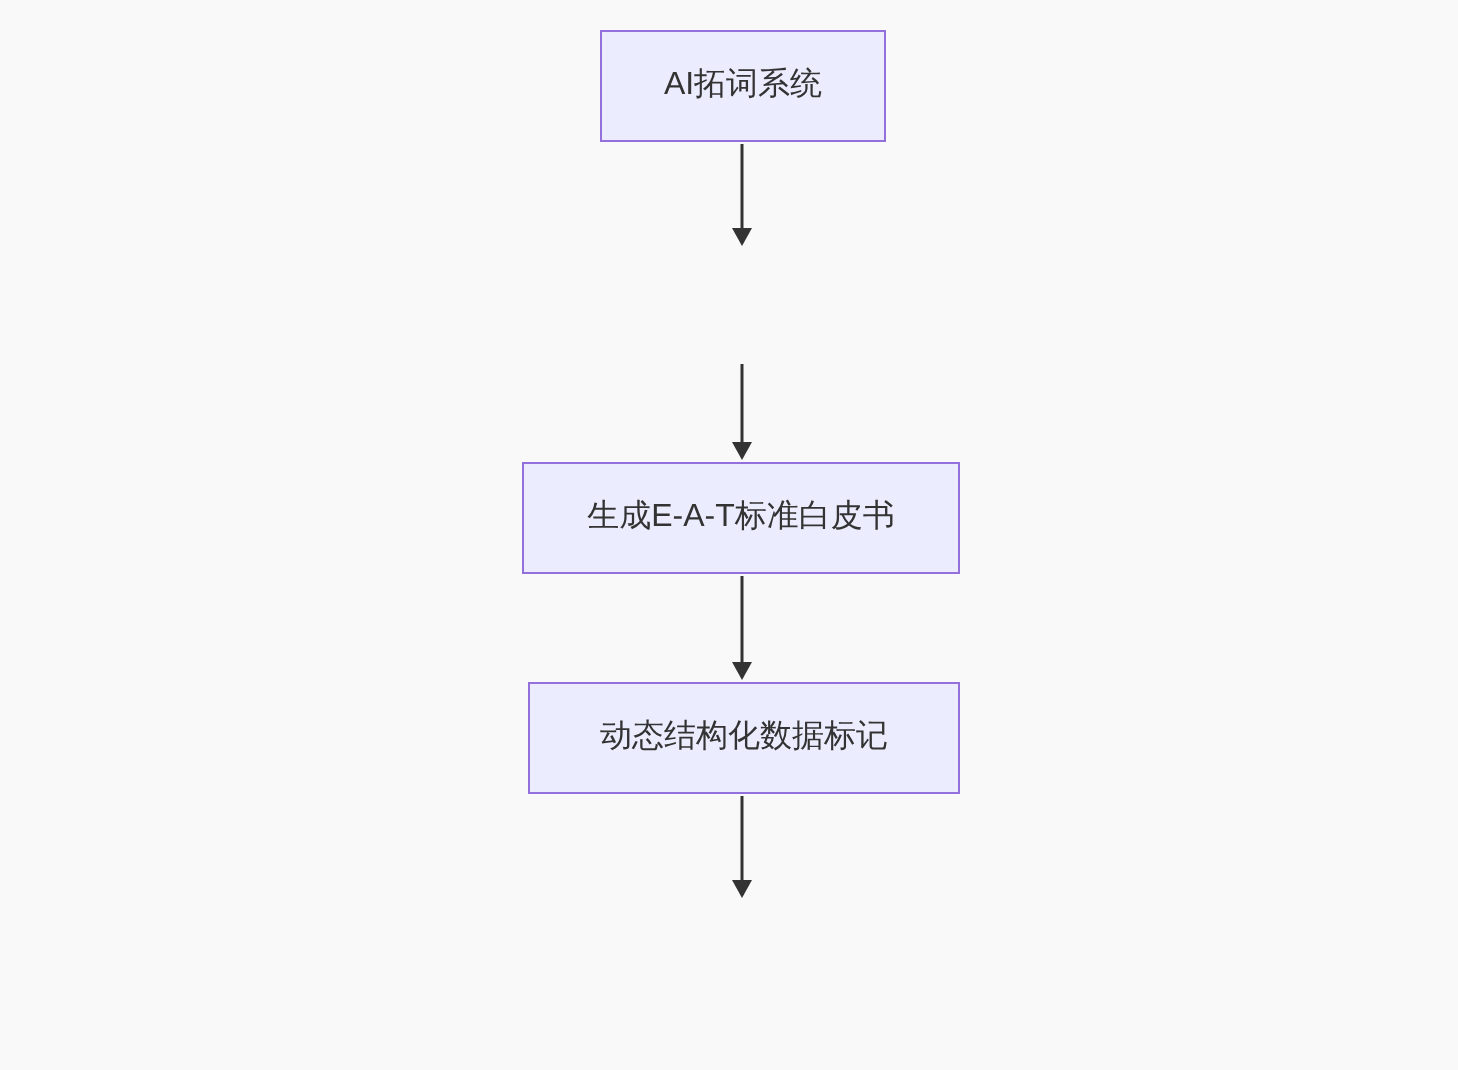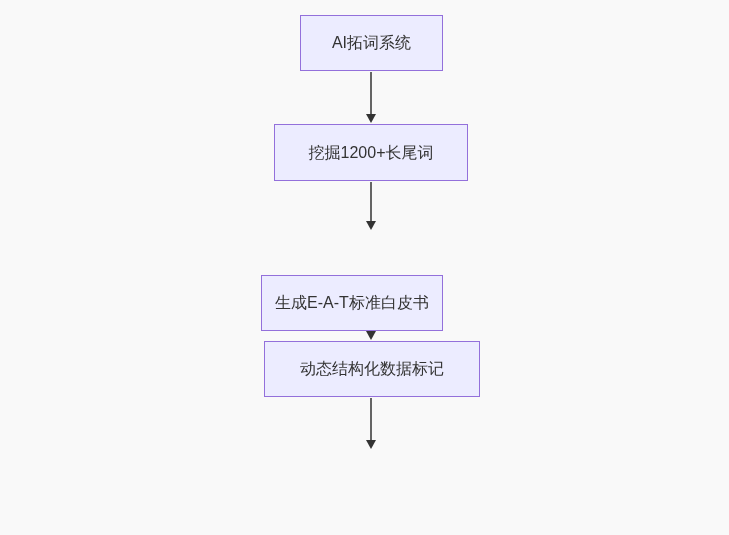--- a/index.html
+++ b/index.html
@@ -32,21 +32,21 @@
     align-items: center;
     justify-content: center;
     color: #333333;
     font-size: 16px;
     line-height: 1.2;
     white-space: nowrap;
     text-align: left;
   }
   .n1 { left: 300px; top: 15px;  width: 143px; height: 56px; }
   .n2 { left: 274px; top: 124px; width: 194px; height: 57px; }
-  .n3 { left: 261px; top: 231px; width: 182px; height: 56px; margin-top: 44px; }
+  .n3 { left: 261px; top: 231px; width: 219px; height: 56px; }
   .n4 { left: 264px; top: 341px; width: 216px; height: 56px; }
   .n5 { left: 254px; top: 450px; width: 234px; height: 55px; }
 </style>
 </head>
 <body>
 
 <div class="canvas">
 
   <svg class="edges" width="729" height="535" viewBox="0 0 729 535">
     <g>
@@ -64,23 +64,20 @@
     <g>
       <line x1="371" y1="398" x2="371" y2="441" stroke="#333333" stroke-width="1.5"></line>
       <polygon points="366,440 376,440 371,449" fill="#333333"></polygon>
     </g>
   </svg>
 
   <div class="node n1">
     <span>AI拓词系统</span>
   </div>
 
-  <div class="node n2">
-    <span>挖掘1200+长尾词</span>
-  </div>
 
   <div class="node n3">
     <span>生成E-A-T标准白皮书</span>
   </div>
 
   <div class="node n4">
     <span>动态结构化数据标记</span>
   </div>
 
 

